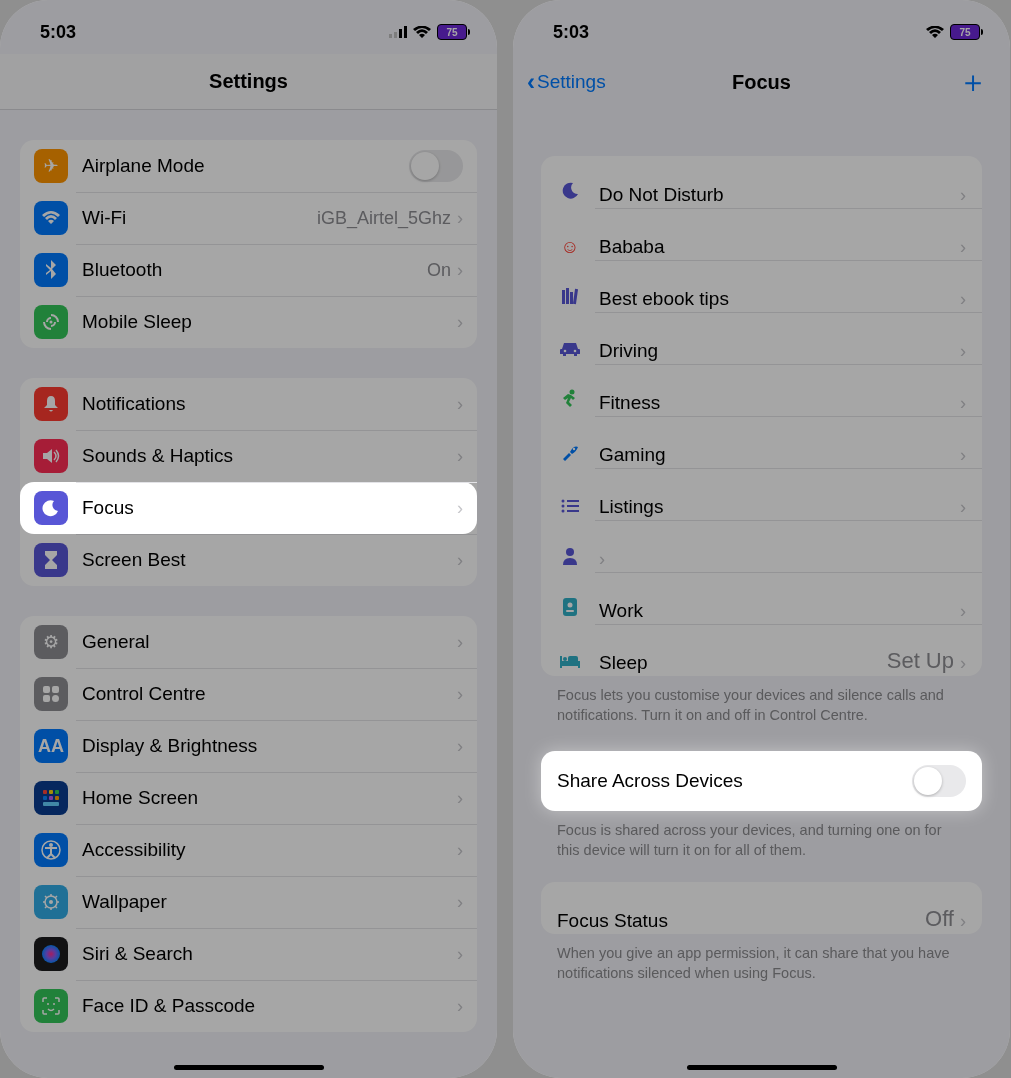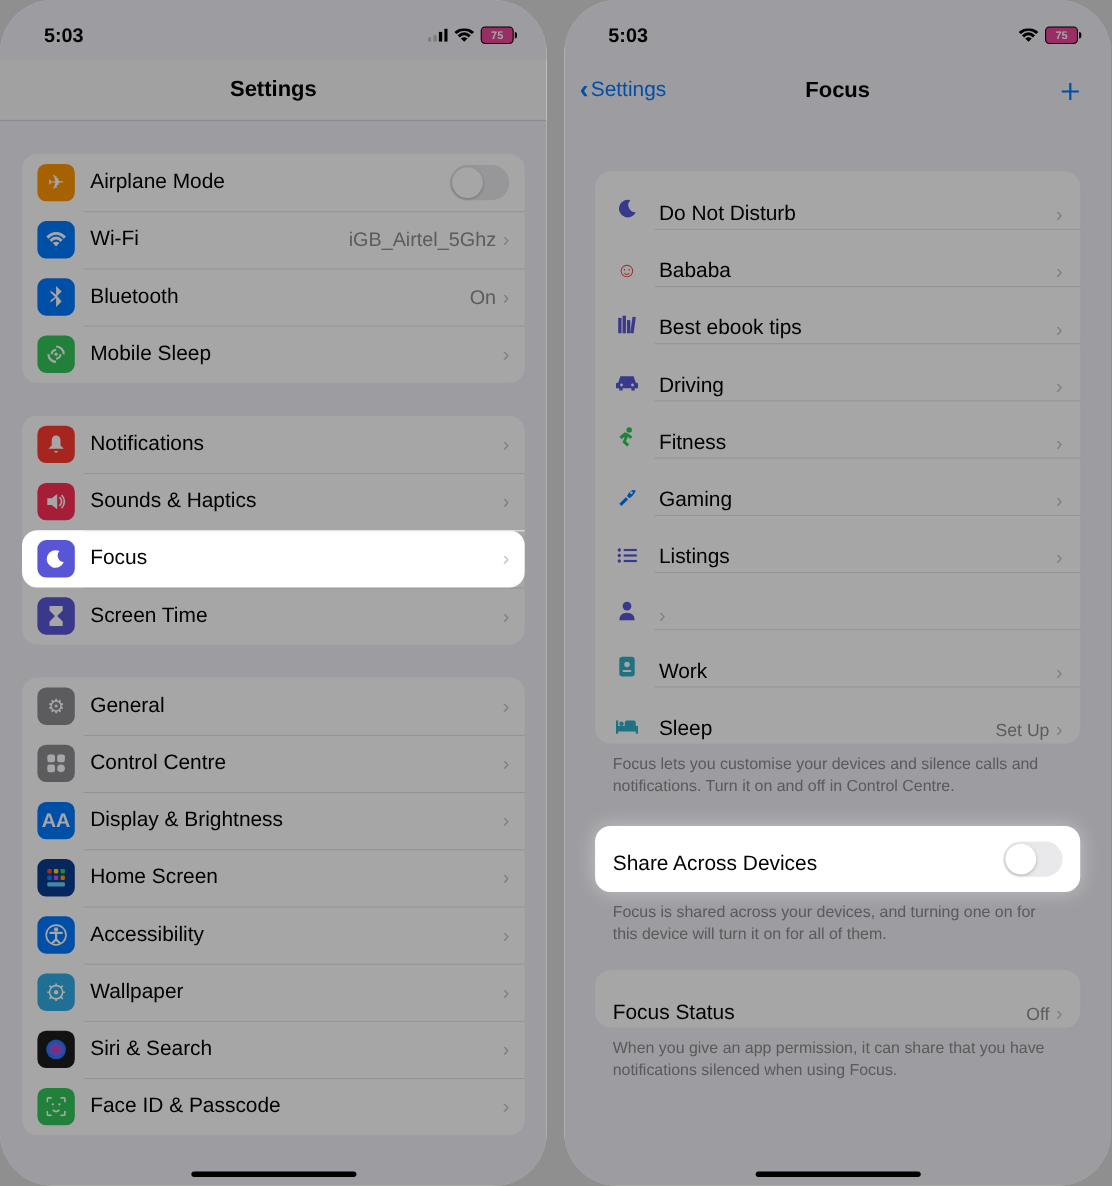--- a/index.html
+++ b/index.html
@@ -40,21 +40,21 @@
     font-weight: 600;
     font-size: 18px;
     color: #000;
   }
   .status-right { display: flex; align-items: center; gap: 6px; }
   .cell-icon, .wifi-icon, .batt {
     display: inline-flex; align-items: center; justify-content: center;
   }
   .batt {
     width: 30px; height: 16px; border: 1.5px solid #000; border-radius: 4px;
-    position: relative; font-size: 10px; font-weight: 700; background: #ec4899; color:#fff;
+    position: relative; font-size: 10px; font-weight: 700; background: #6d28d9; color:#fff;
   }
   .batt::after {
     content:""; position:absolute; right:-4px; top:4px; width:2.5px; height:6px;
     background:#000; border-radius: 0 2px 2px 0;
   }
   
   .nav {
     height: 56px;
     display:flex; align-items:center; justify-content:center;
     position:relative;
@@ -119,37 +119,37 @@
   }
   .frow + .frow::before {
     content:""; position:absolute; top:0; left:54px; right:0;
     height:1px; background:#e3e3e7;
   }
   .frow .fi {
     width: 26px; margin-right: 16px; text-align:center;
     font-size: 19px; color:#5856d6; flex-shrink:0;
   }
   .frow .label { flex:1; font-size: 19px; color:#000; }
-  .frow .value { font-size: 16px; color:#8e8e93; margin-right:6px; }
+  .frow .value { font-size: 22px; color:#8e8e93; margin-right:6px; }
   .frow .chev { color:#c5c5c9; font-size: 18px; }
   
   .highlight {
     position: relative;
     z-index: 100;
     background: #fff;
     border-radius: 14px;
     box-shadow: 0 0 16px rgba(255,255,255,0.5);
   }
   .group .highlight { border-radius: 0; box-shadow:none;}
   
   .hl-tile {
     position: relative; z-index: 100;
     background:#fff; border-radius: 14px;
     margin-top: 26px;
-    display:flex; align-items:flex-end;
+    display:flex; align-items:center;
     padding: 14px 16px;
     box-shadow: 0 0 18px rgba(255,255,255,0.4);
   }
   .hl-tile .label { flex:1; font-size: 19px; }
   
   .c-orange{background:#ff9500} .c-blue{background:#007aff} .c-green{background:#34c759}
   .c-red{background:#ff3b30} .c-pink{background:#ff2d55} .c-indigo{background:#5856d6}
   .c-grey{background:#8e8e93} .c-teal{background:#32ade6} .c-darkblue{background:#0a3d91}
   .c-black{background:#1c1c1e}
   
@@ -254,21 +254,21 @@
         </span>
         <span class="label">Focus</span>
         <span class="chev">›</span>
       </div>
       <div class="row">
         <span class="icon-box c-indigo">
           <svg width="14" height="20" viewBox="0 0 14 20">
               <path d="M1 1 L13 1 L13 5 L8 10 L13 15 L13 19 L1 19 L1 15 L6 10 L1 5 Z" fill="#fff"></path>
             </svg>
         </span>
-        <span class="label">Screen Time</span>
+        <span class="label">Screen Best</span>
         <span class="chev">›</span>
       </div>
     </div>
 
     <div class="group">
       <div class="row">
         <span class="icon-box c-grey">⚙</span>
         <span class="label">General</span>
         <span class="chev">›</span>
       </div>

